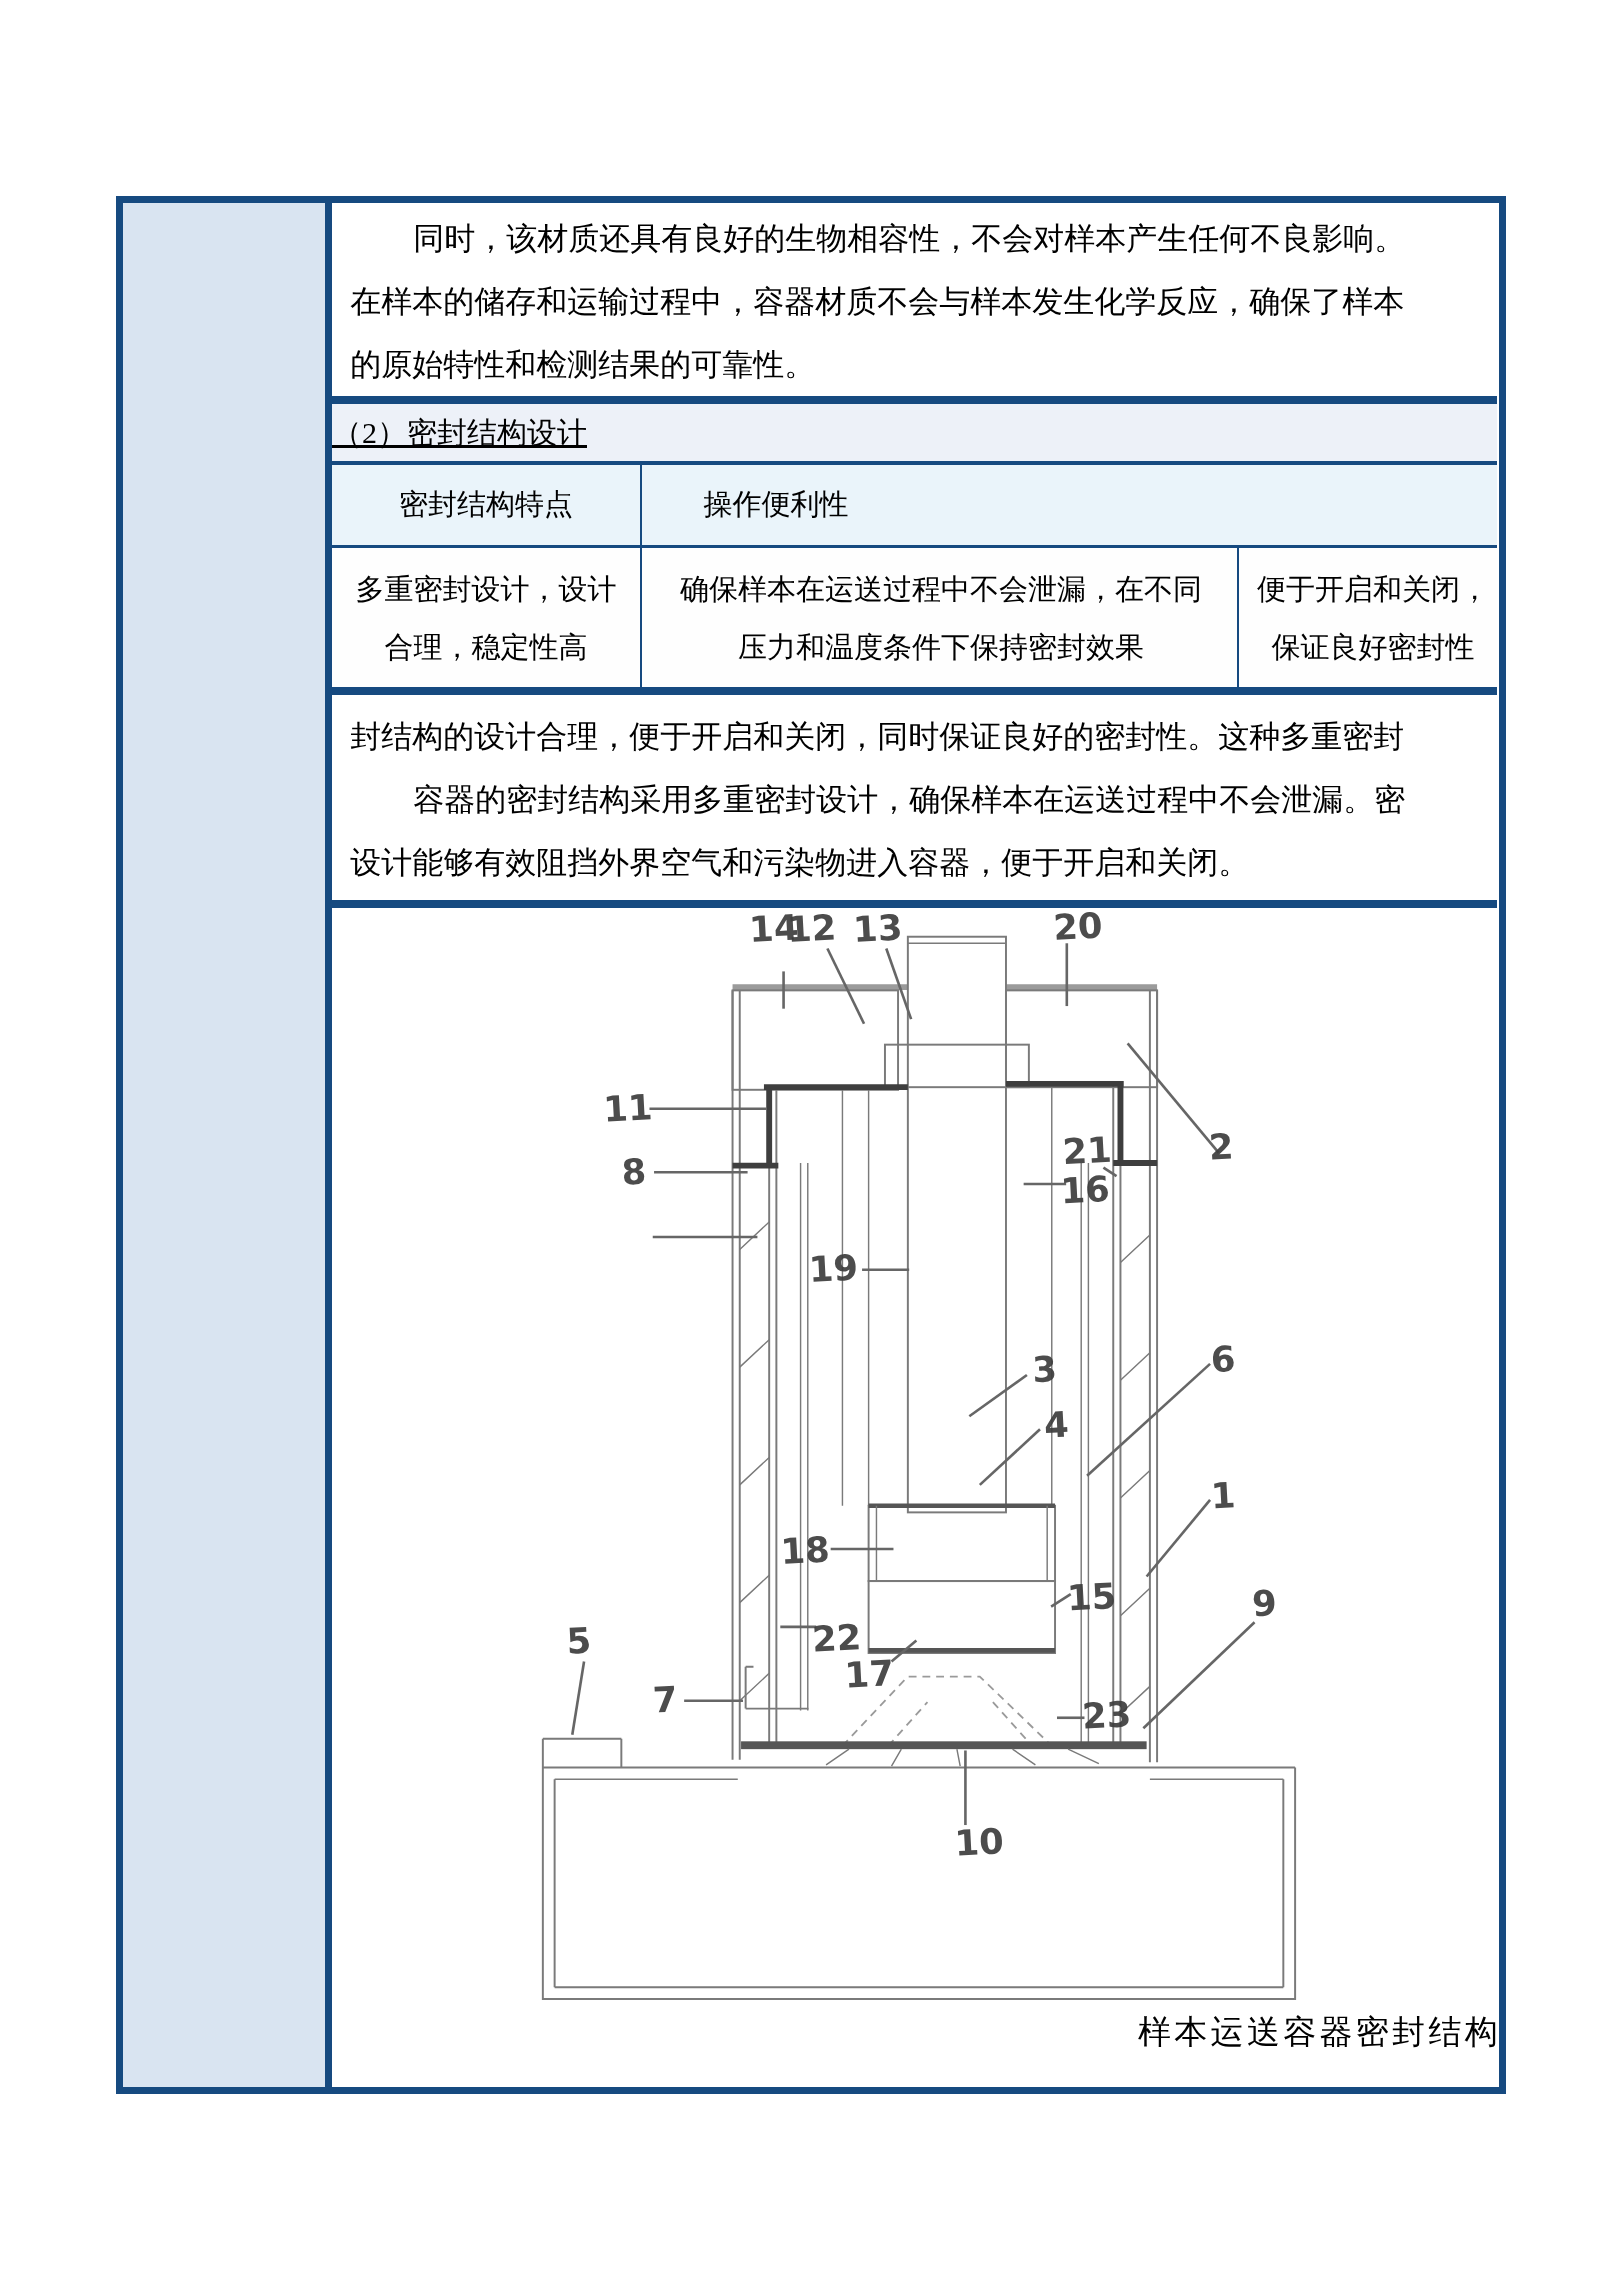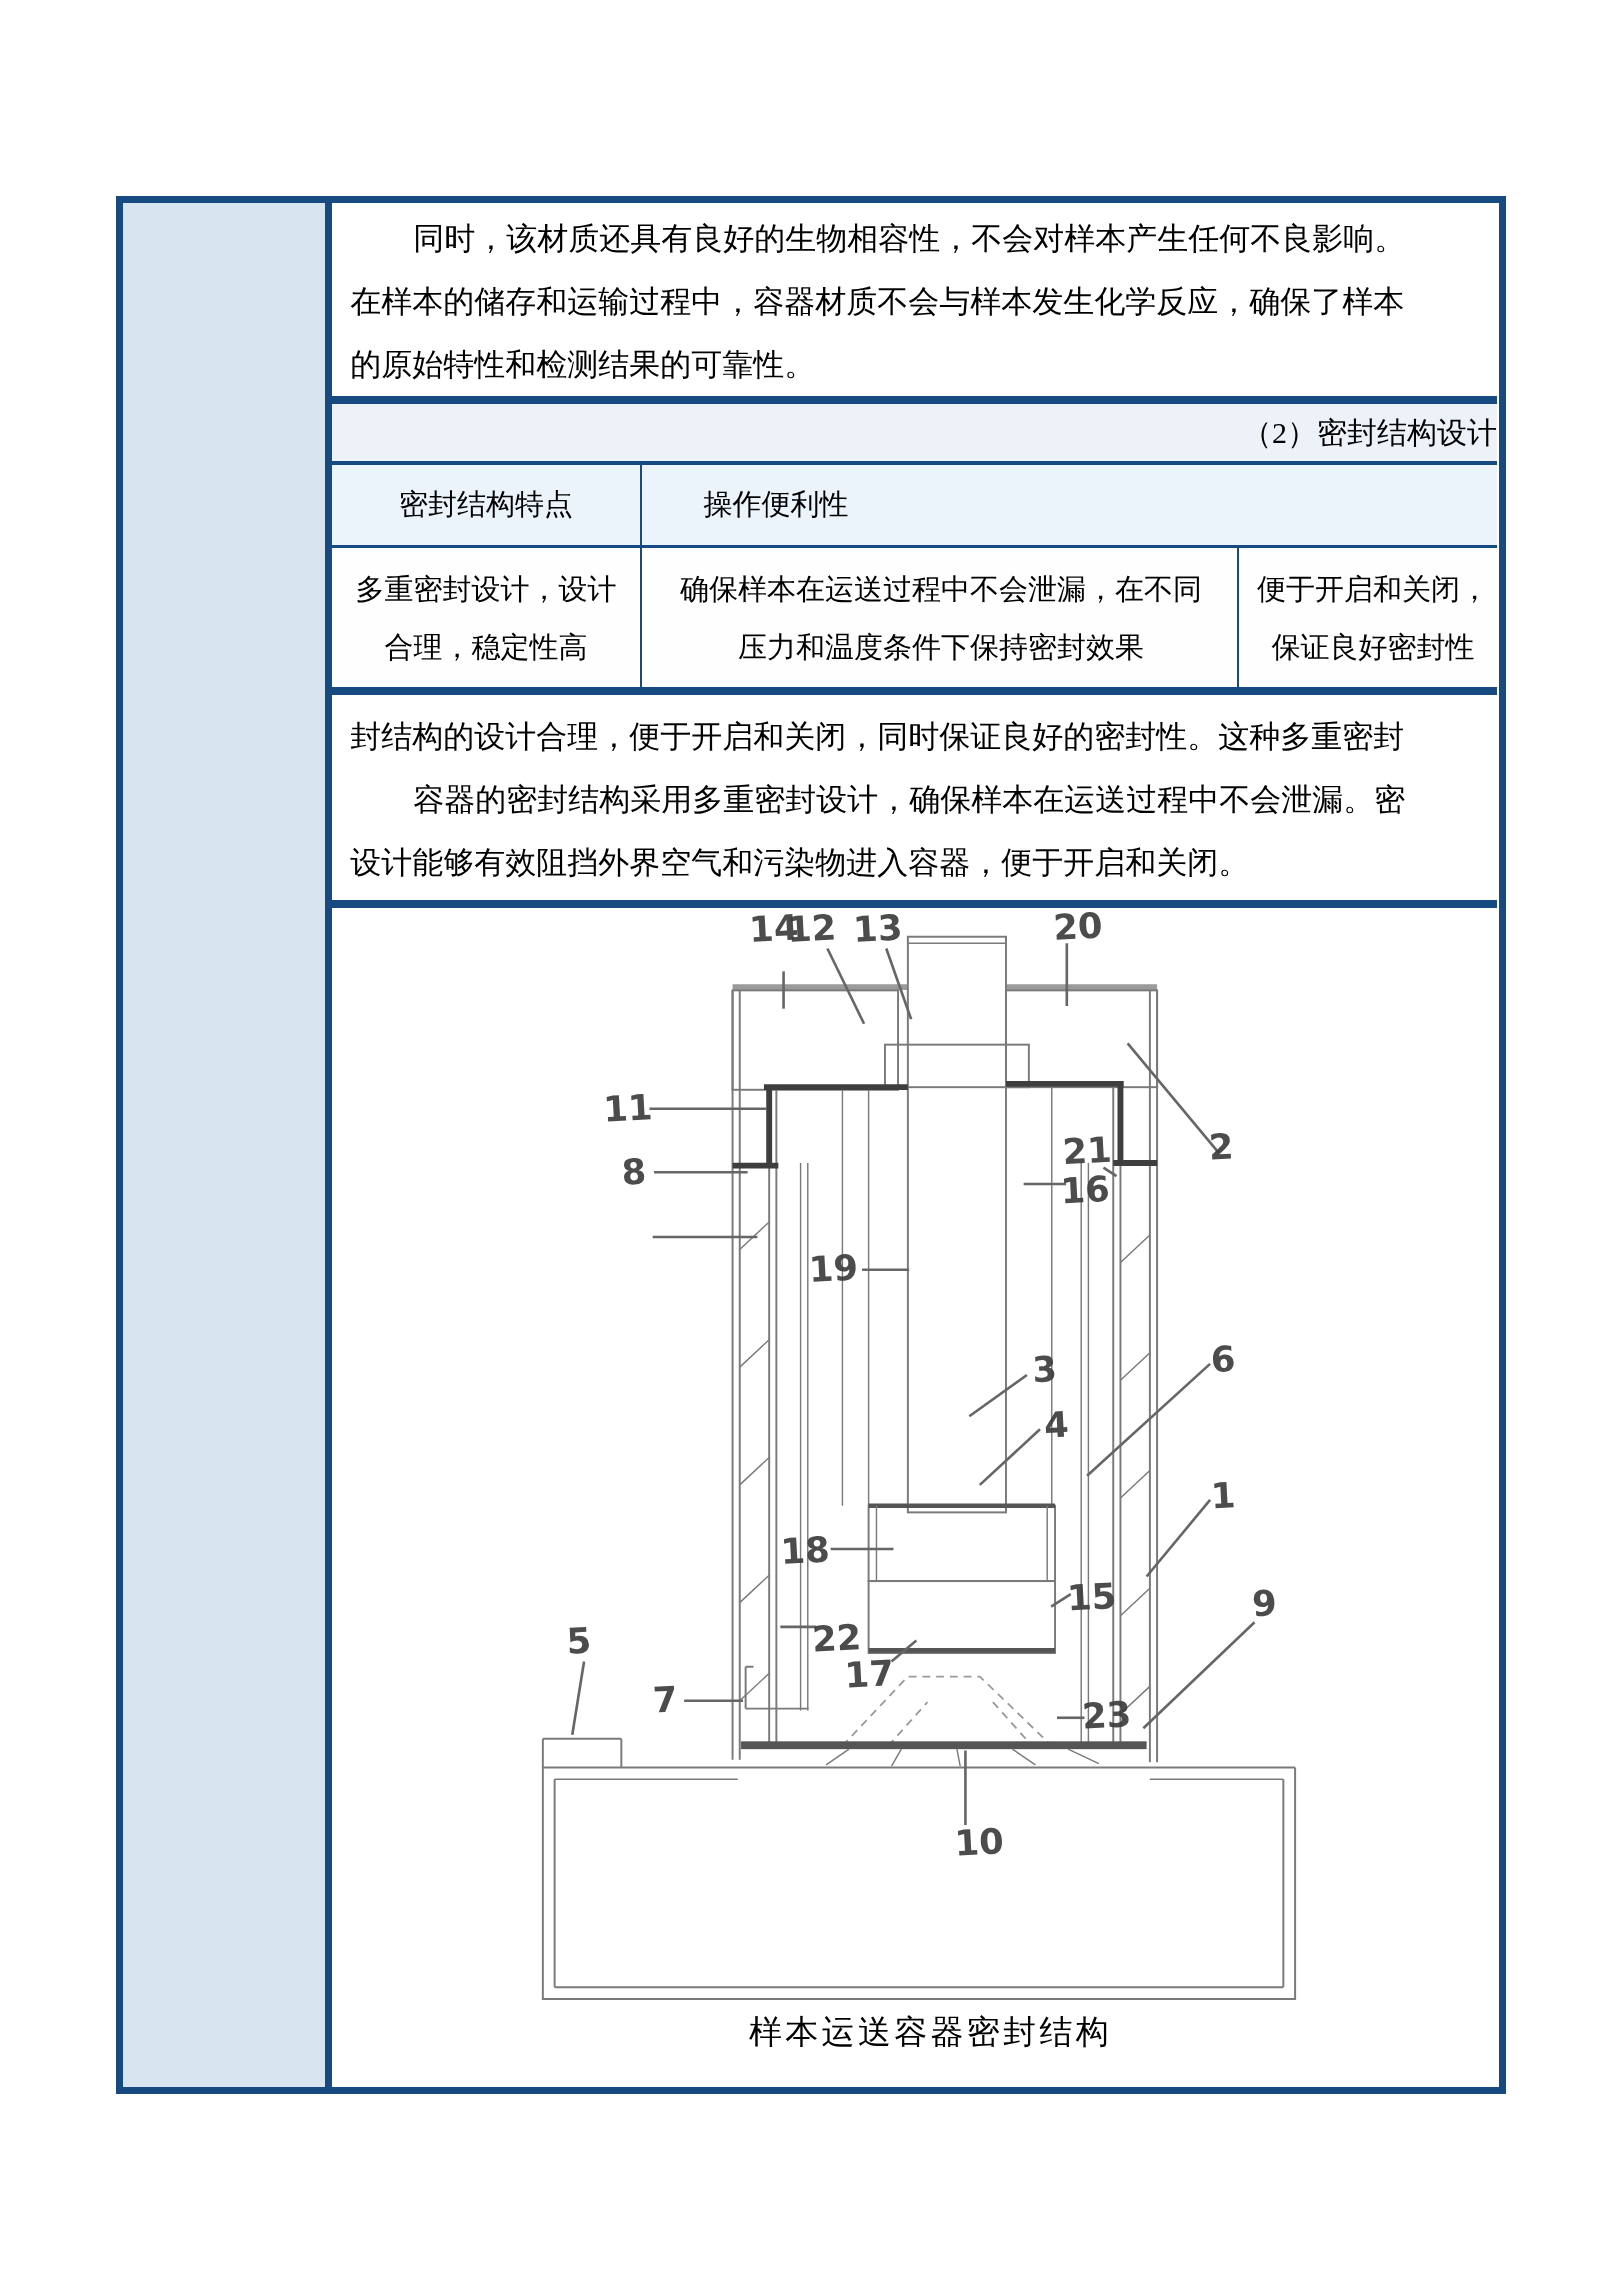--- a/index.html
+++ b/index.html
@@ -10,33 +10,33 @@
   .left-col{width:202px;flex:none;background:var(--leftbg);border-right:7.9px solid var(--navy);}
   .main-col{width:1165px;flex:none;display:flex;flex-direction:column;}
   .hdiv{background:var(--navy);flex:none;width:100%;}
   .h12{height:7.9px}.h6{height:3.9px}.h5{height:3.3px}
   .row{flex:none;box-sizing:border-box;background:#fff;}
   .p-row{padding:3.9px 17px 0 18.3px;}
   .pline{height:63px;line-height:63px;font-size:31px;white-space:nowrap;overflow:hidden;}
   .indent{text-indent:63px;}
   .p1{height:193px;}
   .p2{height:205px;padding-top:10.5px;}
-  .section-row{height:57px;background:var(--sectionbg);font-size:30px;line-height:57px;text-align:right;}
+  .section-row{height:57px;background:var(--sectionbg);font-size:30px;line-height:57px;text-align:left;text-decoration:underline;}
   .thead-row{height:80px;background:var(--headbg);display:flex;}
   .tbody-row{height:139px;background:#fefefe;display:flex;}
   .cell{box-sizing:border-box;flex:none;}
   .c1{width:308px}.c2{width:582px;border-left:2.6px solid var(--navy)}.c3{width:270px;border-left:2.6px solid var(--navy)}
   .th{font-size:29px;display:flex;align-items:center;justify-content:center;background:transparent;}
   .td{font-size:29px;line-height:58px;text-align:center;padding-top:11.8px;}
   .td.c1{padding-left:13px;padding-right:13px;border-radius:14px;}
   .td.c2{padding-left:26px;padding-right:8px;}
   .td.c3{padding-left:11.8px;padding-right:11.8px;margin-left:15px;}
   .fig-row{height:1178px;position:relative;}
   #fig-svg{position:absolute;left:203px;top:1.3px;}
-  .caption{position:absolute;top:1102px;left:16px;width:100%;text-align:center;
+  .caption{position:absolute;top:1102px;left:4px;width:100%;text-align:right;
            font-size:33px;letter-spacing:3.3px;}
   
   .ln{stroke:var(--figline);stroke-width:3;fill:none;}
   .lnt{stroke:var(--figline);stroke-width:2.2;fill:none;}
   .ln2{stroke:#9b9b9b;stroke-width:9;fill:none;}
   .lnd{stroke:#555;stroke-width:7;fill:none;}
   .dark{stroke:#3e3e3e;stroke-width:9;fill:none;}
   .leader{stroke:#666;stroke-width:4;fill:none;}
   .dash{stroke:#9a9a9a;stroke-width:2.8;fill:none;stroke-dasharray:12 9;}
   .fig-label{font-family:"DejaVu Sans",sans-serif;font-size:54px;font-weight:600;

